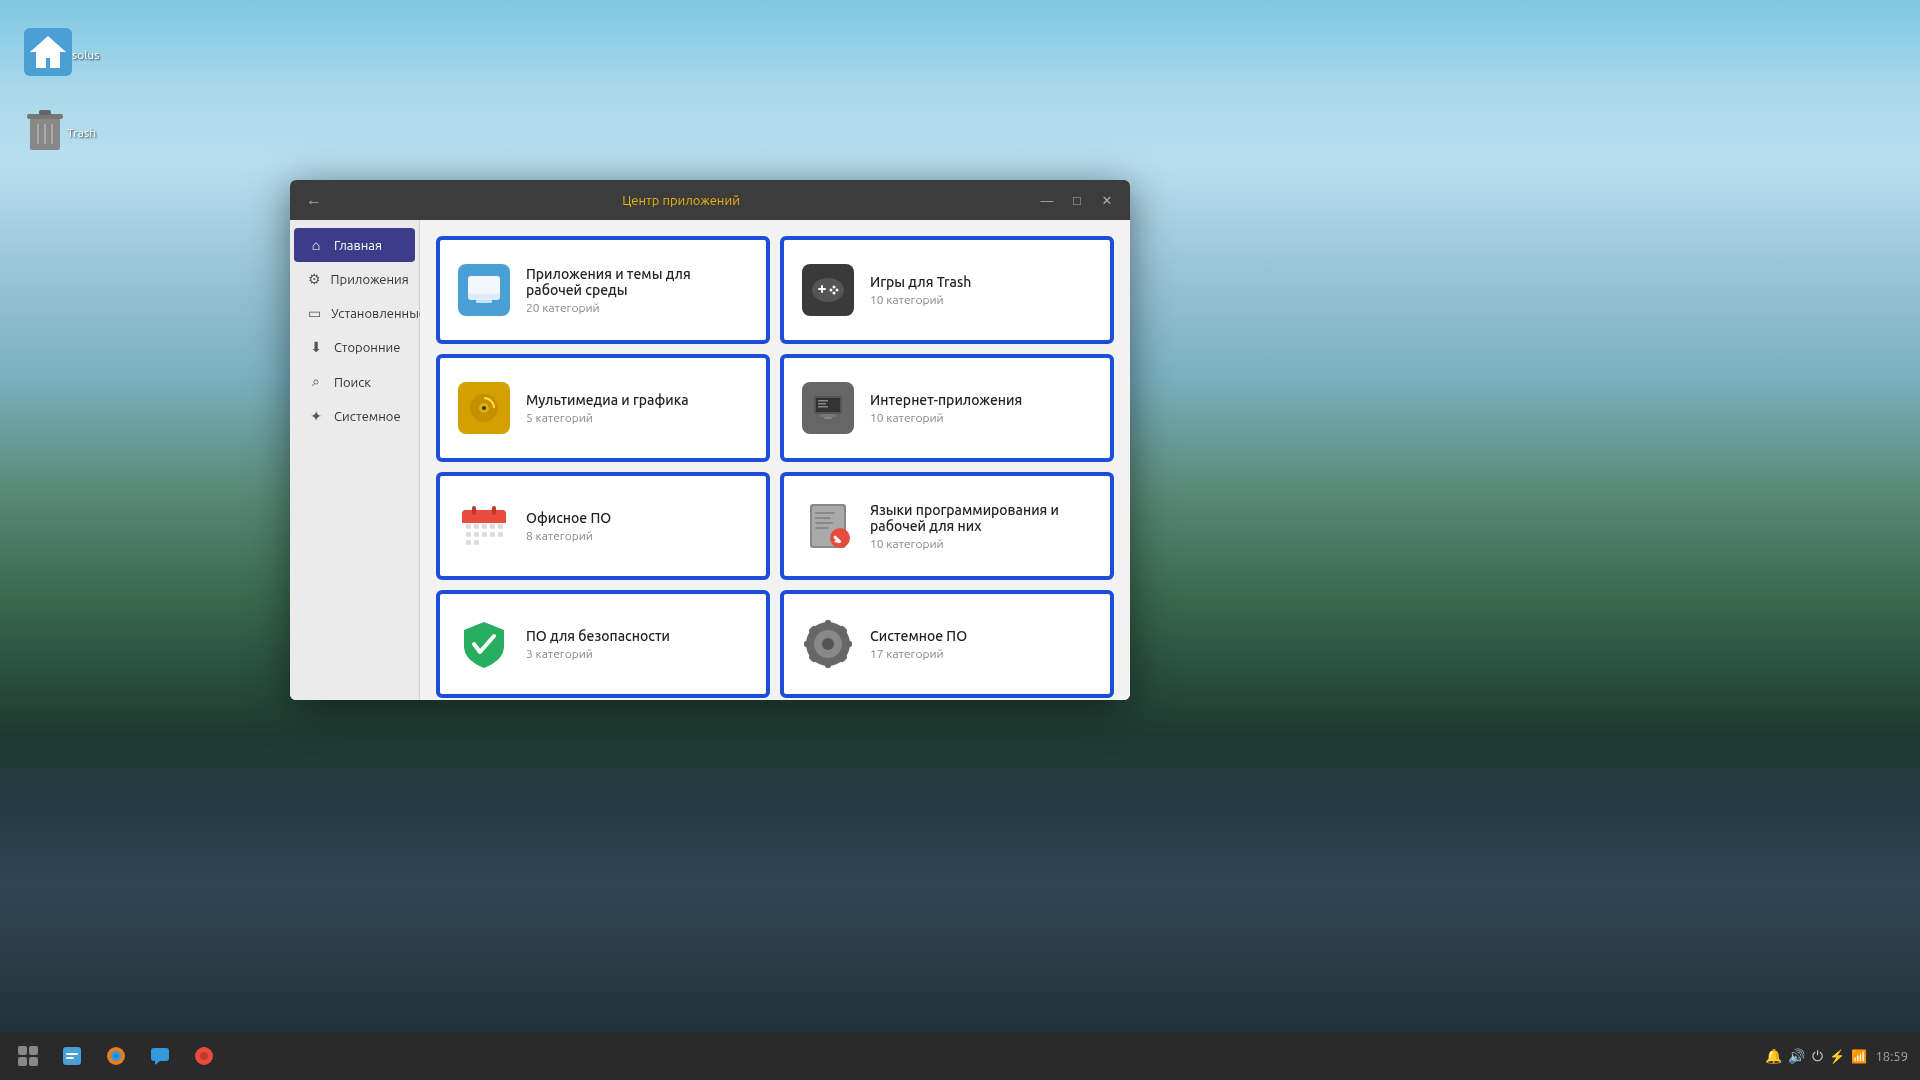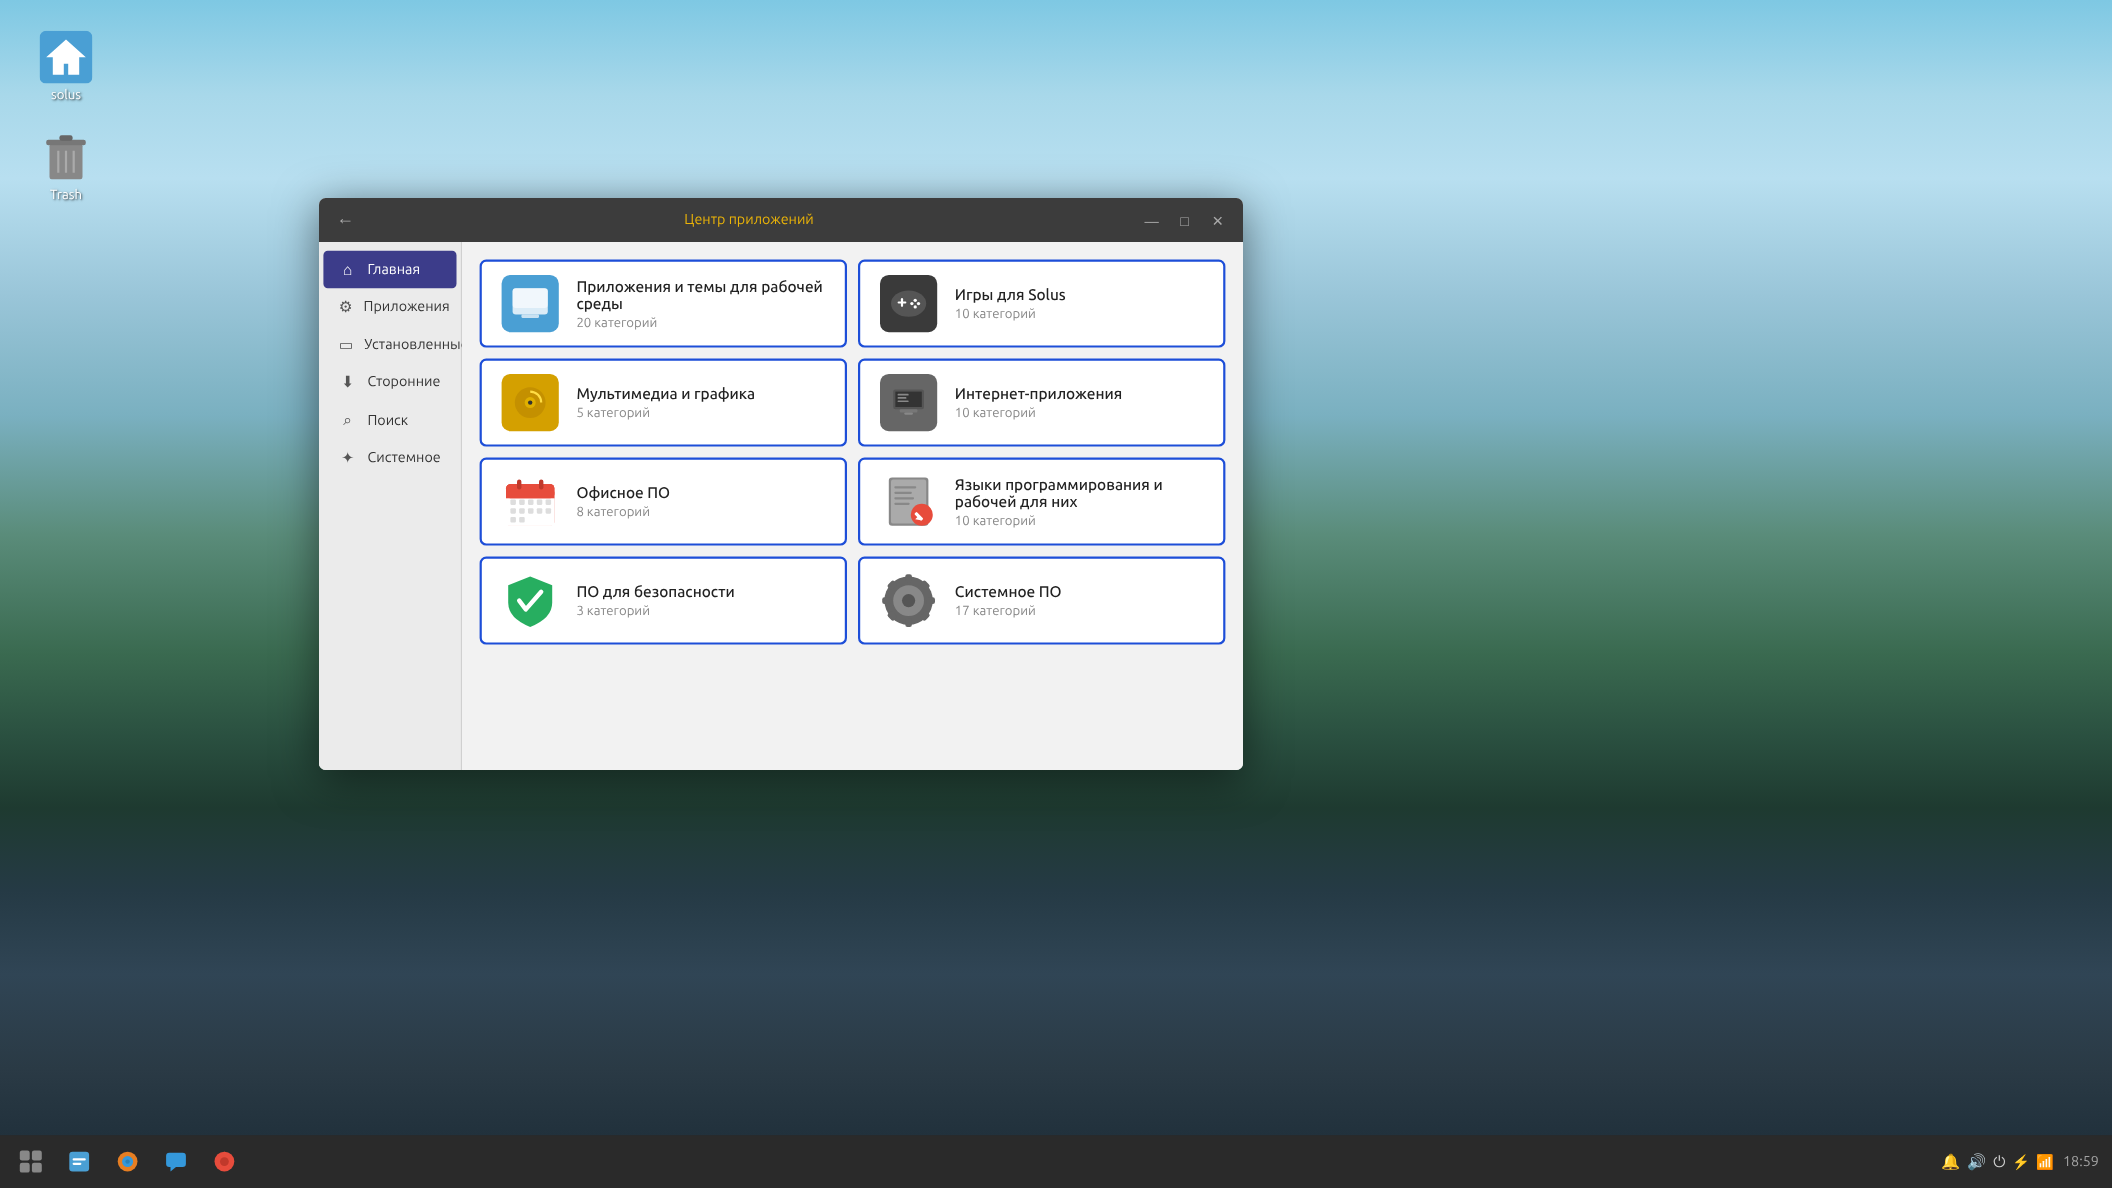--- a/index.html
+++ b/index.html
@@ -35,21 +35,21 @@
       position: absolute;
       top: 20px;
       left: 20px;
       display: flex;
       flex-direction: column;
       gap: 10px;
     }
 
     .desktop-icon {
       display: flex;
-      flex-direction: column;
+      flex-direction: row;
       align-items: center;
       width: 80px;
       cursor: pointer;
       padding: 8px 4px;
       border-radius: 6px;
     }
 
     .desktop-icon .icon-img {
       width: 48px;
       height: 48px;
@@ -253,23 +253,23 @@
     }
 
     .categories-grid {
       display: grid;
       grid-template-columns: 1fr 1fr;
       gap: 10px;
     }
 
     .category-card {
       background: white;
-      border: 2px solid #1d4ed8;
+      border: 4px solid #1d4ed8;
       border-radius: 6px;
-      padding: 12px 18px;
+      padding: 24px 18px;
       display: flex;
       align-items: center;
       gap: 16px;
       cursor: pointer;
       transition: background 0.15s;
     }
 
     .category-icon {
       width: 52px;
       height: 52px;
@@ -416,21 +416,21 @@
                 <ellipse cx="18" cy="18" rx="16" ry="12" fill="#555"></ellipse>
                 <rect x="8" y="16" width="8" height="2" rx="1" fill="white"></rect>
                 <rect x="11" y="13" width="2" height="8" rx="1" fill="white"></rect>
                 <circle cx="24" cy="15" r="1.5" fill="white"></circle>
                 <circle cx="27" cy="18" r="1.5" fill="white"></circle>
                 <circle cx="24" cy="21" r="1.5" fill="white"></circle>
                 <circle cx="21" cy="18" r="1.5" fill="white"></circle>
               </svg>
             </div>
             <div class="category-info">
-              <div class="cat-title">Игры для Solus</div>
+              <div class="cat-title">Игры для Trash</div>
               <div class="cat-count">10 категорий</div>
             </div>
           </div>
 
           <div class="category-card">
             <div class="category-icon" style="background:#d4a000;color:#333;">
               <svg width="36" height="36" viewBox="0 0 36 36">
                 <circle cx="18" cy="18" r="14" fill="#c49000"></circle>
                 <circle cx="18" cy="18" r="5" fill="#e0b000"></circle>
                 <circle cx="18" cy="18" r="2" fill="#333"></circle>

